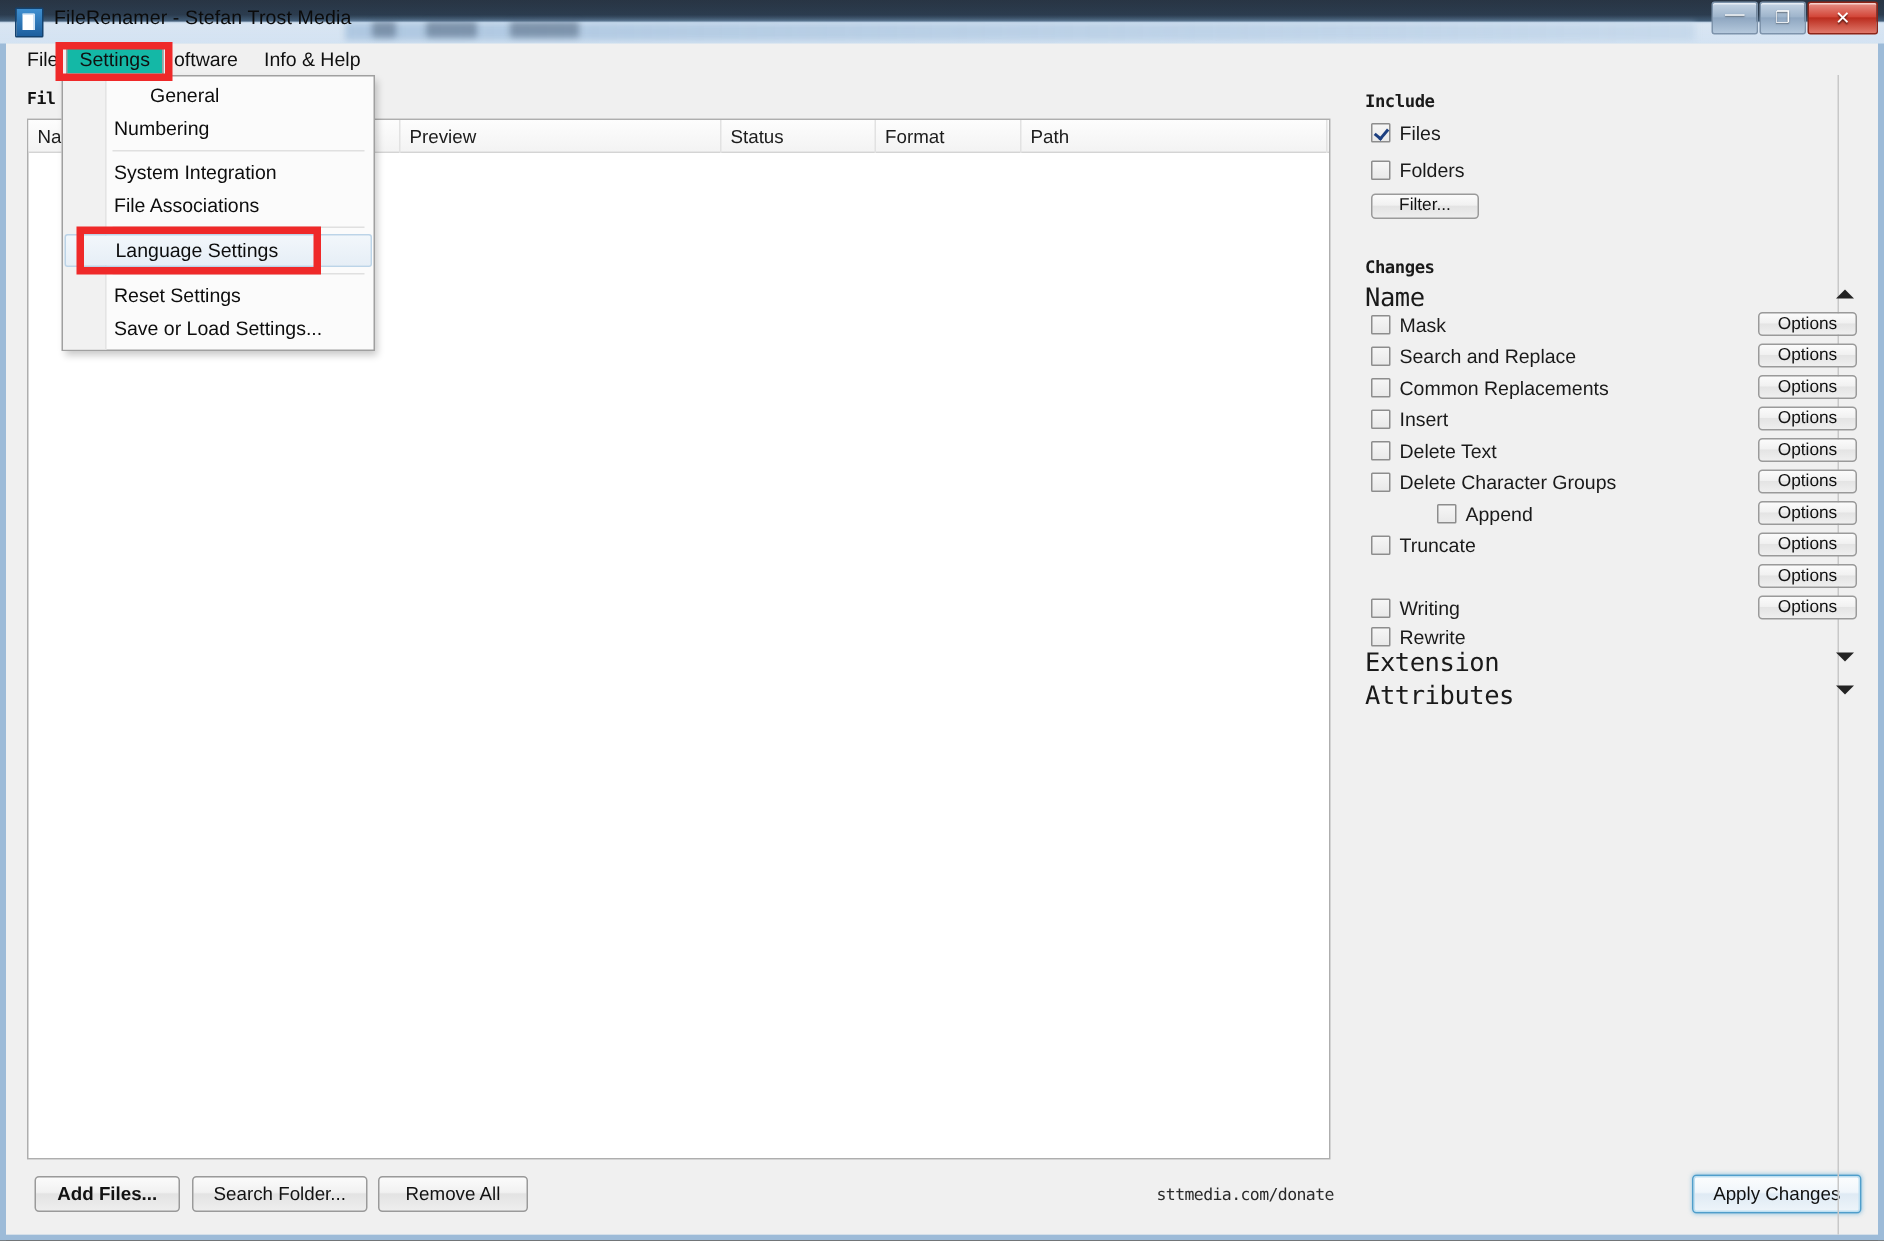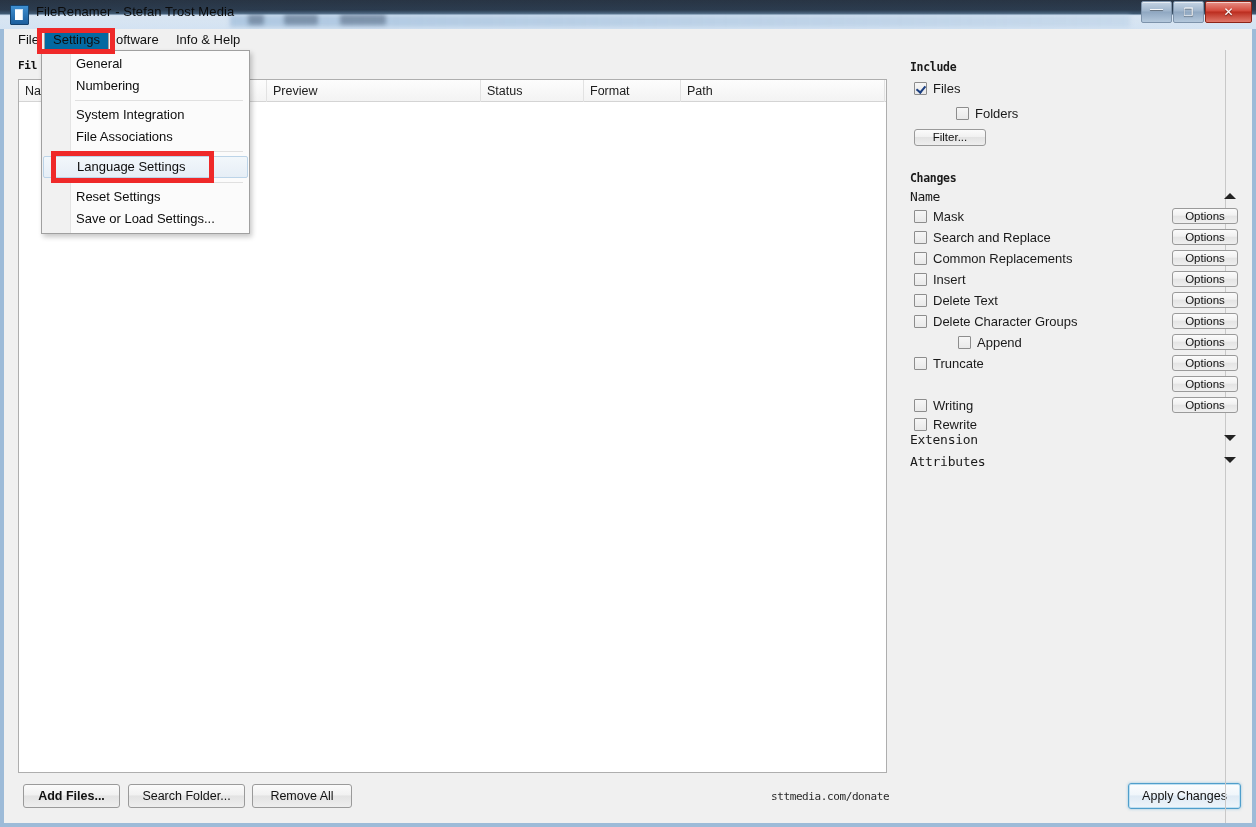--- a/index.html
+++ b/index.html
@@ -131,21 +131,21 @@
     top: 1px;
     height: 19px;
     line-height: 19px;
     padding: 0 8px;
     font-size: 13px;
     color: #101010;
     white-space: nowrap;
     cursor: default;
   }
   .menu-item.active {
-    background: #0369a1;
+    background: #14b8a6;
     border: 1px solid #a0a0a0;
     border-bottom-color: #f0f0f0;
     height: 18px;
     line-height: 18px;
     box-shadow: inset 0 1px 0 #ffffff;
   }
 
   
   .client {
     position: absolute;
@@ -259,21 +259,21 @@
     position: absolute;
     left: 3px; top: 1px;
     width: 4px; height: 7px;
     border: solid #1c3f80;
     border-width: 0 2px 2px 0;
     transform: rotate(40deg);
   }
   .sec-head {
     position: absolute;
     font-family: "DejaVu Sans Mono", monospace;
-    font-size: 13px;
+    font-size: 17px;
     color: #1a1a1a;
     letter-spacing: -0.3px;
     white-space: nowrap;
   }
   .arrow {
     position: absolute;
     width: 0; height: 0;
   }
   .arrow.up {
     border-left: 6px solid transparent;
@@ -414,21 +414,21 @@
     <div class="btn primary" style="left:1124px; top:733px; width:113px; height:26px; line-height:24px;">Apply Changes</div>
 
     <div class="panel-sep"></div>
     <div class="right-panel">
 
       <div class="sec-head" style="left:10px; top:10px; font-weight:bold; font-size:11.5px;">Include</div>
 
       <div class="chk-row" style="left:14px; top:31px;">
         <span class="chkbox checked"></span><span>Files</span>
       </div>
-      <div class="chk-row" style="left:14px; top:56px;margin-left:42px;">
+      <div class="chk-row" style="left:14px; top:56px;">
         <span class="chkbox"></span><span>Folders</span>
       </div>
 
       <div class="btn" style="left:14px; top:79px; width:72px; height:17px; line-height:15px; font-size:11.5px;">Filter...</div>
 
       <div class="sec-head" style="left:10px; top:121px; font-weight:bold; font-size:11.5px;">Changes</div>
 
       <div class="sec-head" style="left:10px; top:139px;">Name</div>
       <div class="arrow up" style="left:324px; top:143px;"></div>
 
@@ -486,21 +486,21 @@
       <div class="arrow down" style="left:324px; top:385px;"></div>
 
       <div class="sec-head" style="left:10px; top:404px;">Attributes</div>
       <div class="arrow down" style="left:324px; top:407px;"></div>
     </div>
   </div>
 
   <div class="dropdown">
     <div class="dropdown-gutter"></div>
 
-    <div class="mi" style="top:2px;">General</div>
+    <div class="mi" style="top:2px;margin-left:24px;">General</div>
     <div class="mi" style="top:24px;">Numbering</div>
     <div class="mi-sep" style="top:49px;"></div>
     <div class="mi" style="top:53px;">System Integration</div>
     <div class="mi" style="top:75px;">File Associations</div>
     <div class="mi-sep" style="top:100px;"></div>
     <div class="mi hover" style="top:105px;">Language Settings</div>
     <div class="mi-sep" style="top:131px;"></div>
     <div class="mi" style="top:135px;">Reset Settings</div>
     <div class="mi" style="top:157px;">Save or Load Settings...</div>
   </div>

